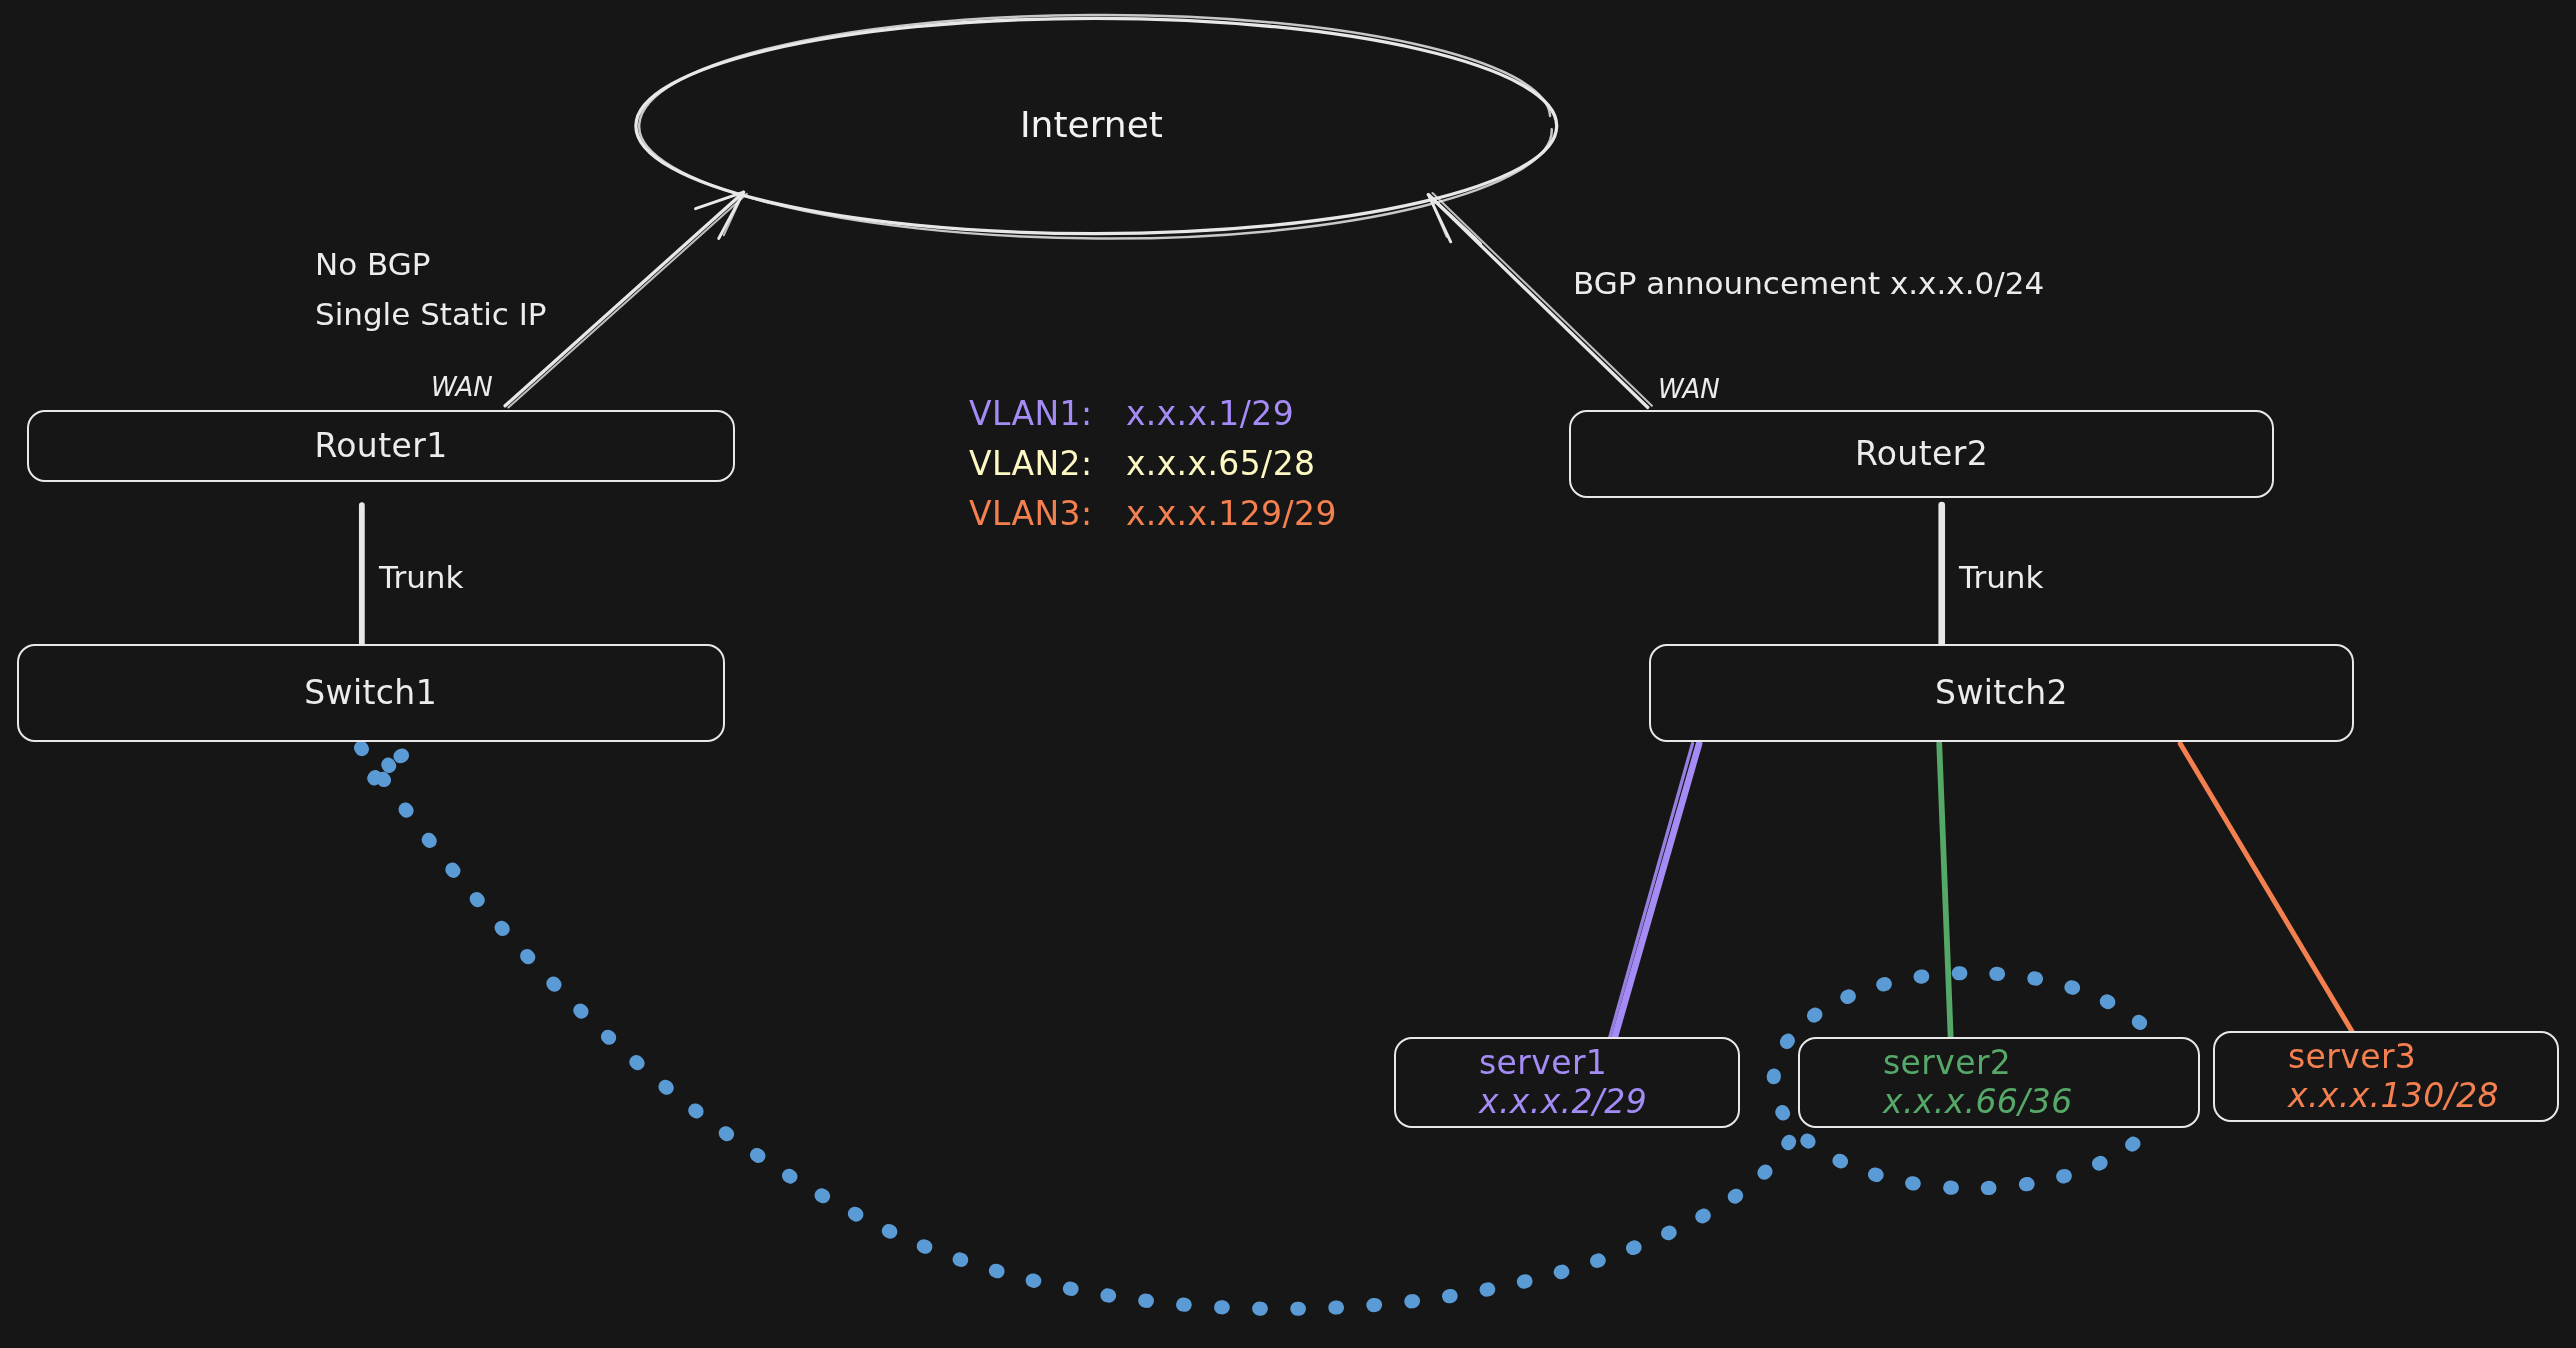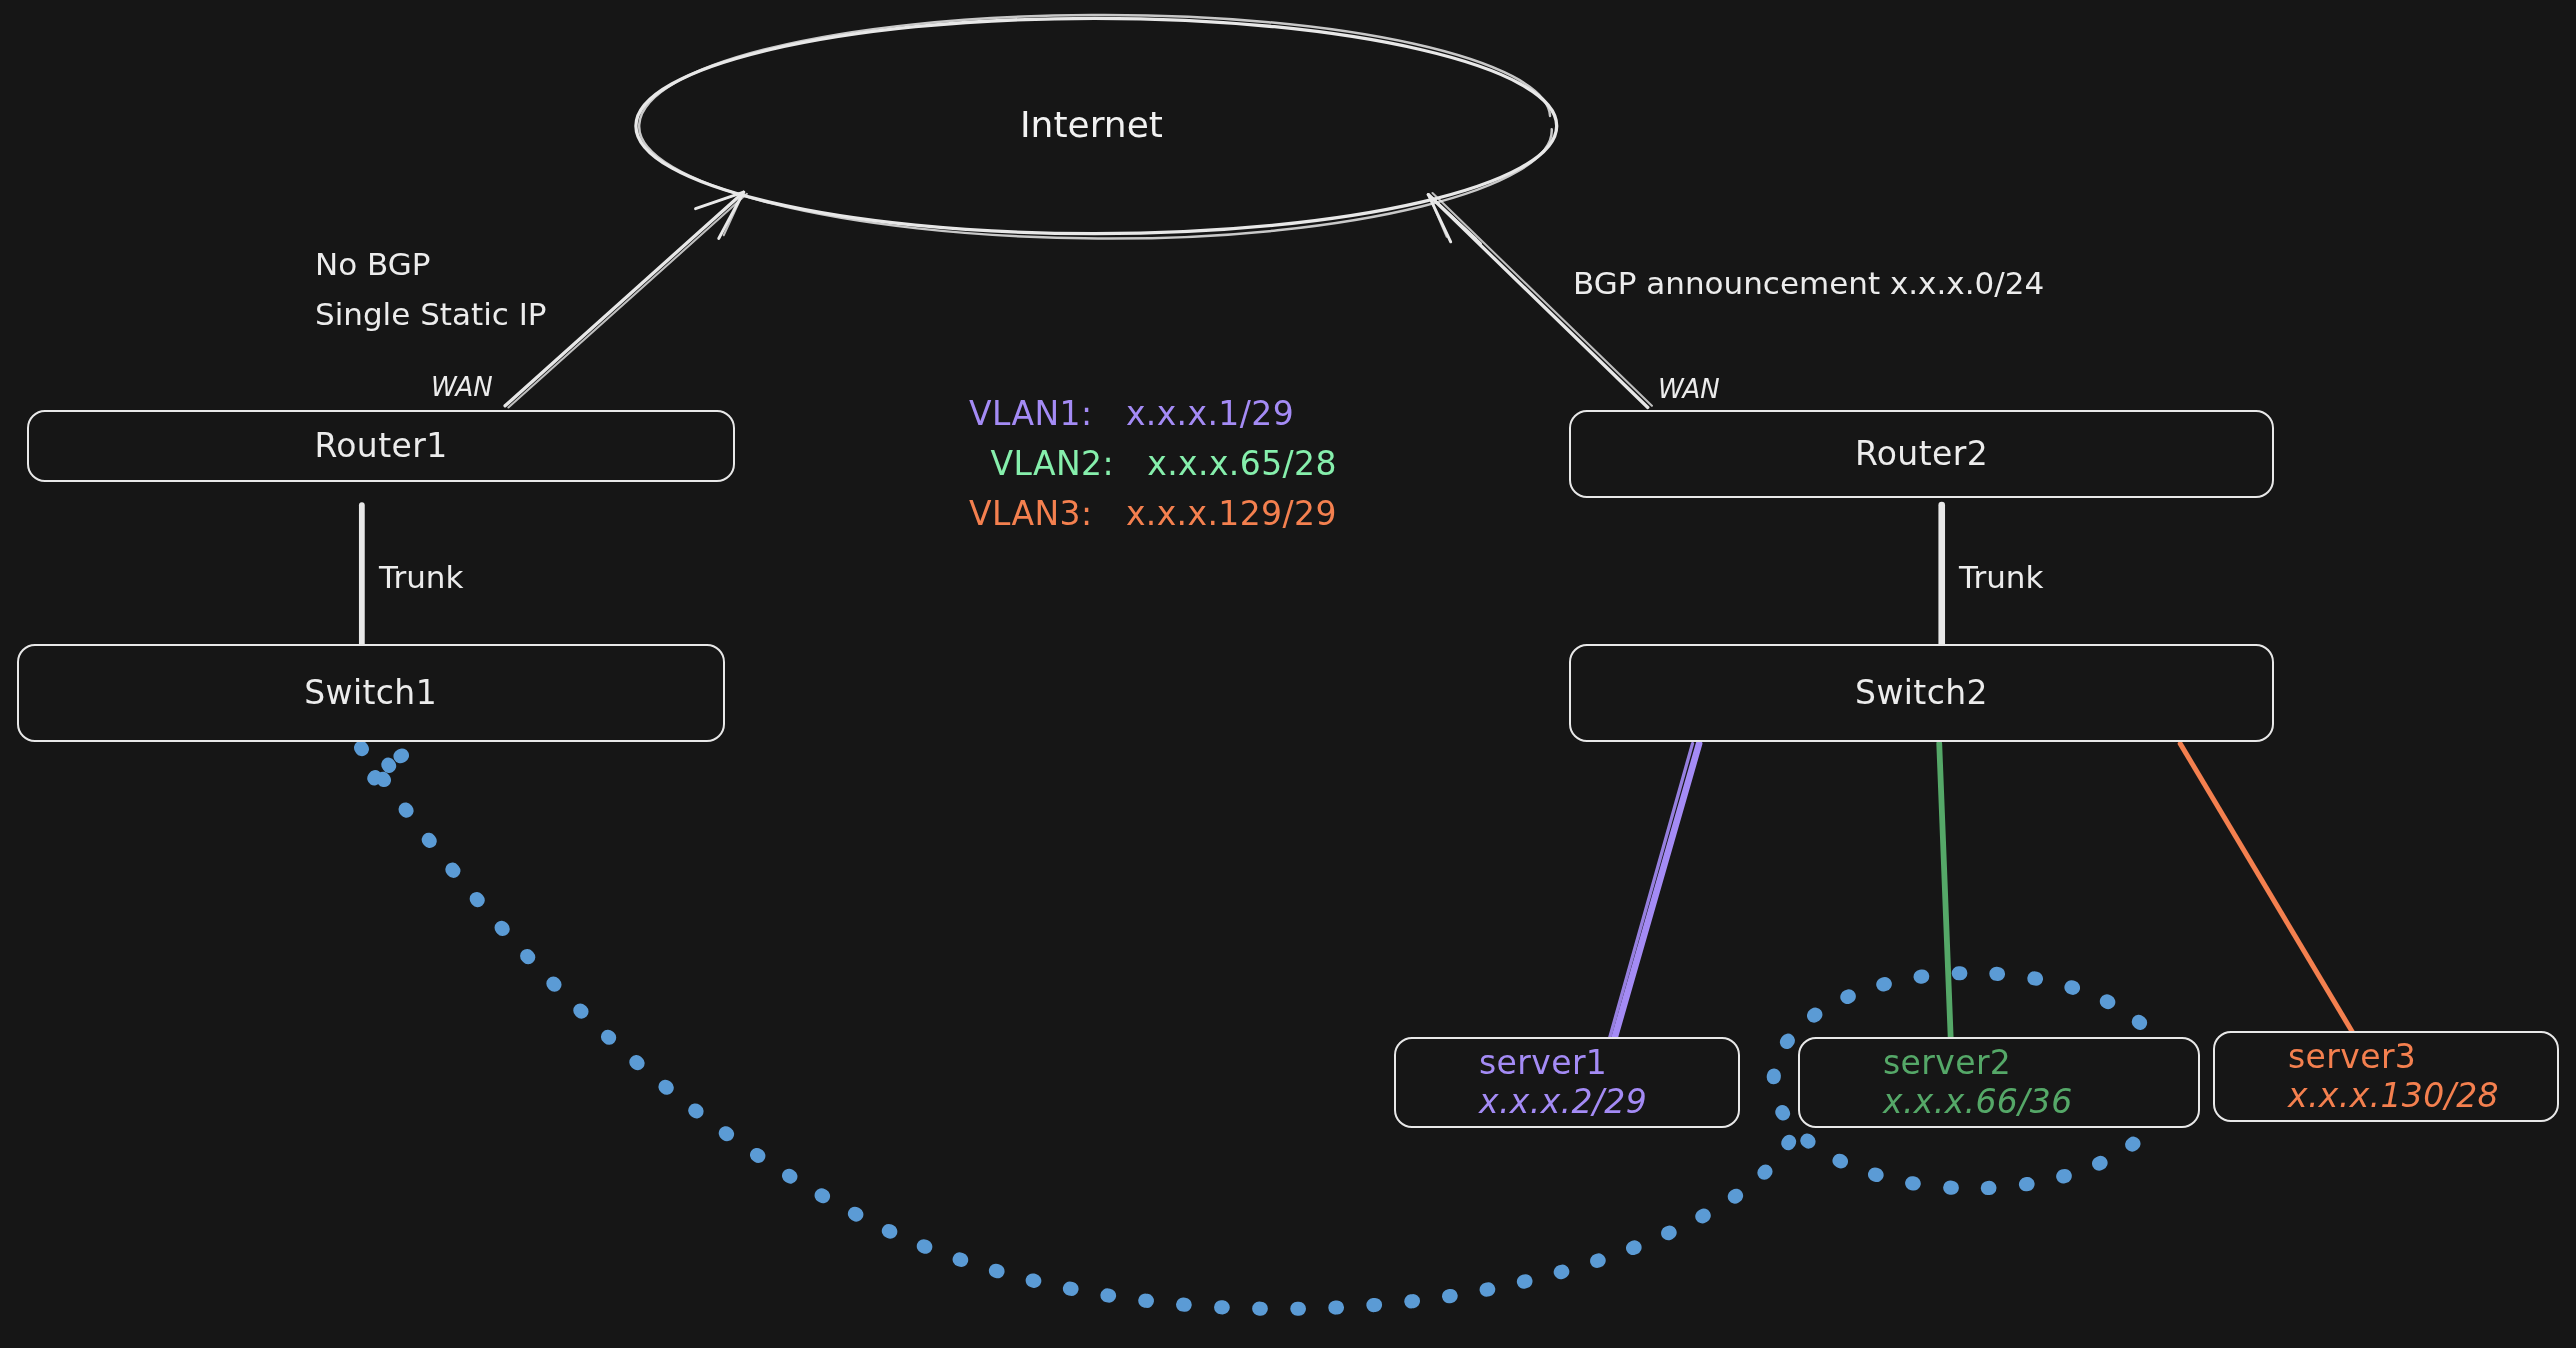--- a/index.html
+++ b/index.html
@@ -171,21 +171,21 @@
 
   <div class="edge-label" style="left:379px; top:557px;">Trunk</div>
   <div class="edge-label" style="left:1959px; top:557px;">Trunk</div>
 
   <div class="vlan-legend">
     <div class="vlan-line" style="color:#a48bf5;">
       <span>VLAN1:</span>
       <span style="display:inline-block;width:11.6px;"></span>
       <span>x.x.x.1/29</span>
     </div>
-    <div class="vlan-line" style="color:#86efac;text-align:right;">
+    <div class="vlan-line" style="color:#fef9c3;">
       <span>VLAN2:</span>
       <span style="display:inline-block;width:11.6px;"></span>
       <span>x.x.x.65/28</span>
     </div>
     <div class="vlan-line" style="color:#f4804f;">
       <span>VLAN3:</span>
       <span style="display:inline-block;width:11.6px;"></span>
       <span>x.x.x.129/29</span>
     </div>
   </div>
@@ -195,21 +195,21 @@
   </div>
 
   <div class="node-box" style="left:16.6px; top:644px; width:708px; height:98px;">
     <div class="node-label">Switch1</div>
   </div>
 
   <div class="node-box" style="left:1569px; top:410px; width:705px; height:88px;">
     <div class="node-label">Router2</div>
   </div>
 
-  <div class="node-box" style="left:1569px; top:644px; width:705px; height:98px;">
+  <div class="node-box" style="left:1649px; top:644px; width:705px; height:98px;">
     <div class="node-label">Switch2</div>
   </div>
 
   <div class="node-box server-box" style="left:1394px; top:1037px; width:346px; height:91px; color:#a48bf5;">
     <div class="node-label">server1</div>
     <div class="node-sub">x.x.x.2/29</div>
   </div>
 
   <div class="node-box server-box" style="left:1798px; top:1037px; width:402px; height:91px; color:#55a868;">
     <div class="node-label">server2</div>

